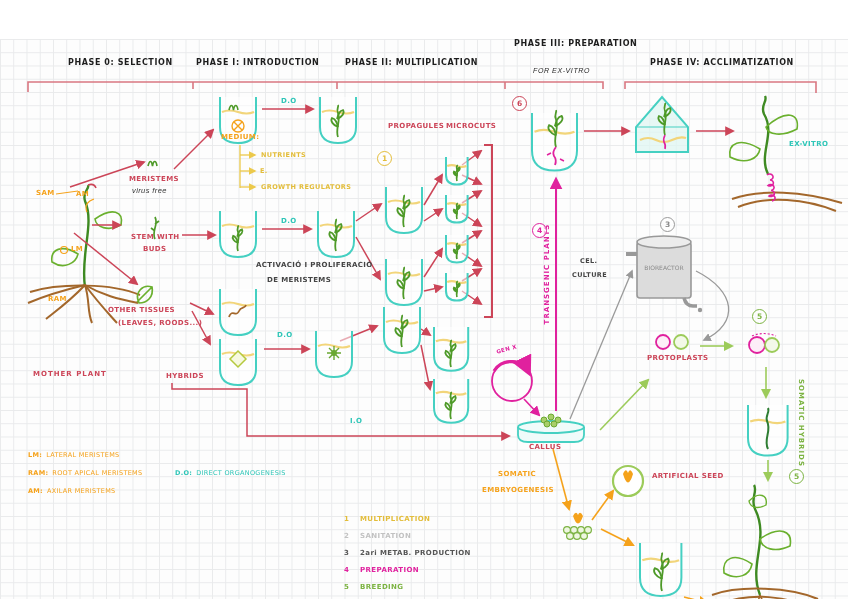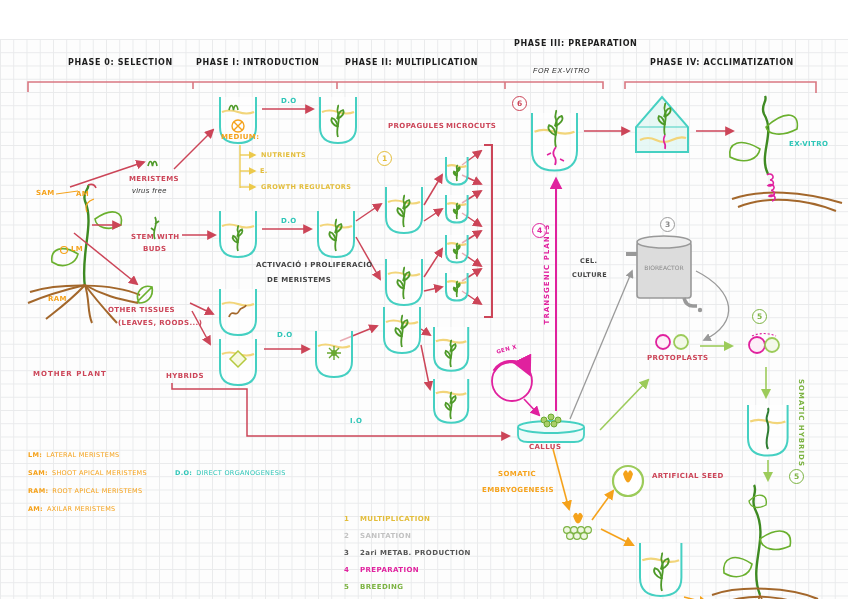--- a/index.html
+++ b/index.html
@@ -339,21 +339,20 @@
 
   <div class="circ yellow" style="left:377px;top:112px;border-color:#e3bd3a">1</div>
   <div class="circ red" style="left:512px;top:57px;border-color:#cc4558">6</div>
   <div class="circ magenta" style="left:532px;top:184px;border-color:#e0219e">4</div>
   <div class="circ gray" style="left:660px;top:178px;border-color:#9a9a9a">3</div>
   <div class="circ green" style="left:752px;top:270px;border-color:#7cb342">5</div>
   <div class="circ green" style="left:789px;top:430px;border-color:#7cb342">5</div>
 
   <div class="legend orange" style="left:28px;top:412px">
     <div class="row"><span class="abbr">LM:</span><span class="thin">LATERAL MERISTEMS</span></div>
-    <div class="row"><span class="abbr">SAM:</span><span class="thin">SHOOT APICAL MERISTEMS</span></div>
     <div class="row"><span class="abbr">RAM:</span><span class="thin">ROOT APICAL MERISTEMS</span></div>
     <div class="row"><span class="abbr">AM:</span><span class="thin">AXILAR MERISTEMS</span></div>
   </div>
   <div class="legend cyan" style="left:175px;top:430px">
     <div class="row"><span class="abbr">D.O:</span><span class="thin">DIRECT ORGANOGENESIS</span></div>
   </div>
 
   <div class="apps">
     <div class="row c1">
         <span class="num">1</span>

